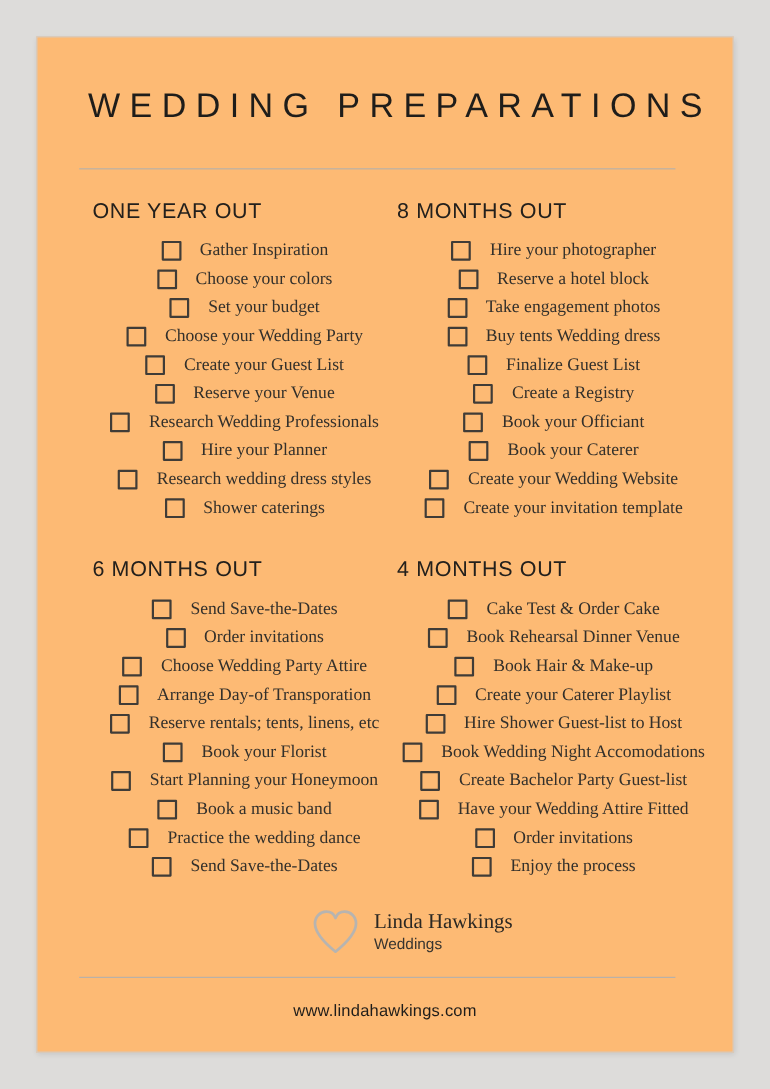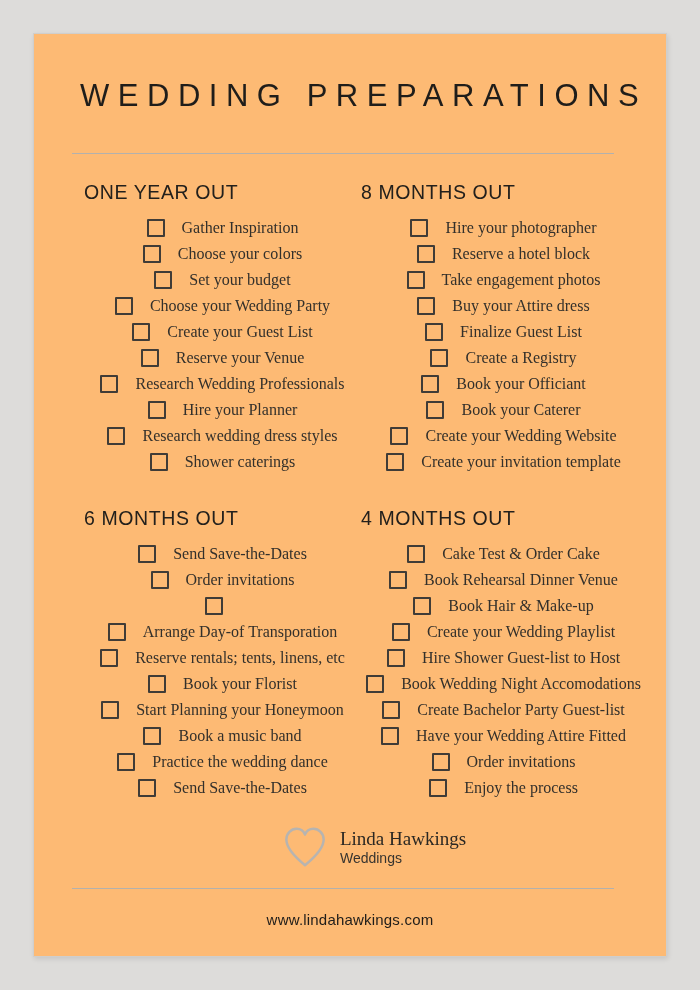--- a/index.html
+++ b/index.html
@@ -181,21 +181,21 @@
             <li class="check-row">
               <span class="checkbox"></span>
               <span class="check-label">Reserve a hotel block</span>
             </li>
             <li class="check-row">
               <span class="checkbox"></span>
               <span class="check-label">Take engagement photos</span>
             </li>
             <li class="check-row">
               <span class="checkbox"></span>
-              <span class="check-label">Buy your Attire dress</span>
+              <span class="check-label">Buy tents Wedding dress</span>
             </li>
             <li class="check-row">
               <span class="checkbox"></span>
               <span class="check-label">Finalize Guest List</span>
             </li>
             <li class="check-row">
               <span class="checkbox"></span>
               <span class="check-label">Create a Registry</span>
             </li>
             <li class="check-row">
@@ -222,20 +222,21 @@
             <li class="check-row">
               <span class="checkbox"></span>
               <span class="check-label">Send Save-the-Dates</span>
             </li>
             <li class="check-row">
               <span class="checkbox"></span>
               <span class="check-label">Order invitations</span>
             </li>
             <li class="check-row">
               <span class="checkbox"></span>
+              <span class="check-label">Choose Wedding Party Attire</span>
             </li>
             <li class="check-row">
               <span class="checkbox"></span>
               <span class="check-label">Arrange Day-of Transporation</span>
             </li>
             <li class="check-row">
               <span class="checkbox"></span>
               <span class="check-label">Reserve rentals; tents, linens, etc</span>
             </li>
             <li class="check-row">
@@ -270,21 +271,21 @@
             <li class="check-row">
               <span class="checkbox"></span>
               <span class="check-label">Book Rehearsal Dinner Venue</span>
             </li>
             <li class="check-row">
               <span class="checkbox"></span>
               <span class="check-label">Book Hair &amp; Make-up</span>
             </li>
             <li class="check-row">
               <span class="checkbox"></span>
-              <span class="check-label">Create your Wedding Playlist</span>
+              <span class="check-label">Create your Caterer Playlist</span>
             </li>
             <li class="check-row">
               <span class="checkbox"></span>
               <span class="check-label">Hire Shower Guest-list to Host</span>
             </li>
             <li class="check-row">
               <span class="checkbox"></span>
               <span class="check-label">Book Wedding Night Accomodations</span>
             </li>
             <li class="check-row">

